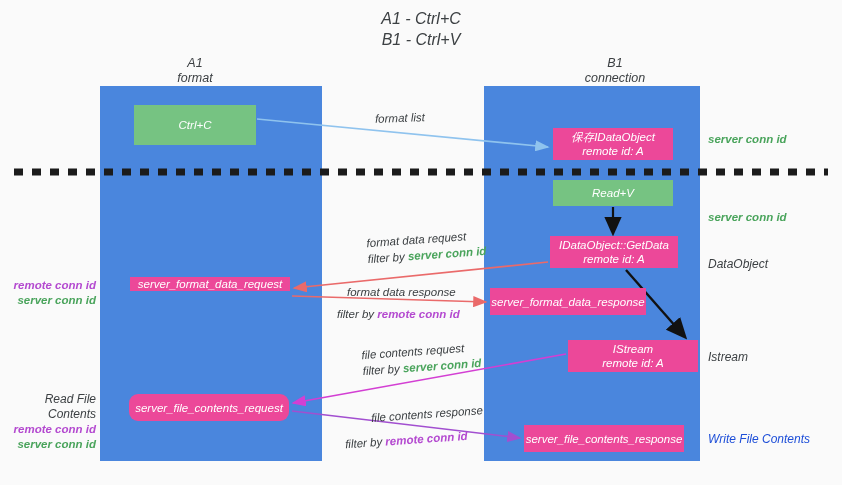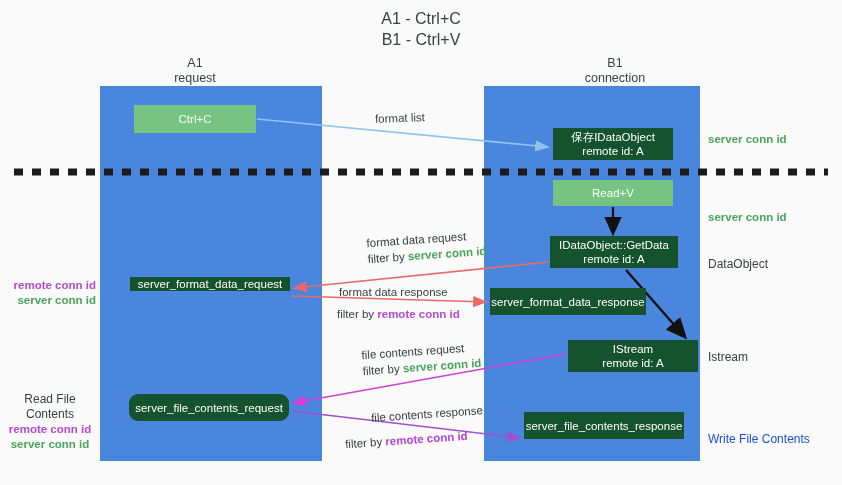--- a/index.html
+++ b/index.html
@@ -3,21 +3,21 @@
 <meta charset="utf-8">
 <style>
   html,body{margin:0;padding:0;}
   body{
     width:842px;height:485px;
     background:#fafafa;
     font-family:"Liberation Sans","DejaVu Sans",sans-serif;
     position:relative;overflow:hidden;
     color:#3c4043;
   }
-  #stage{position:absolute;left:0;top:0;width:842px;height:485px;}
+  #stage{position:absolute;left:0;top:0;width:842px;height:485px;font-style:italic;}
   .abs{position:absolute;}
 
   
   #title{
     left:0;top:8px;width:842px;text-align:center;
     font-size:16px;line-height:21px;color:#3c4043;
   }
 
   
   .lane-head{
@@ -32,71 +32,71 @@
   #lane-b1{left:484px;top:86px;width:216px;height:375px;}
 
   
   .box{
     box-sizing:border-box;
     display:flex;flex-direction:column;align-items:center;justify-content:center;
     color:#ffffff;font-size:11.5px;line-height:14px;text-align:center;
   }
   .box .l2{font-size:11.5px;}
   .green{background:#76c382;}
-  .orange{background:#14532d;}
-
-  #box-ctrlc{left:134px;top:105px;width:122px;height:28px;}
+  .orange{background:#ec4899;}
+
+  #box-ctrlc{left:134px;top:105px;width:122px;height:40px;}
   #box-save{left:553px;top:128px;width:120px;height:32px;}
   #box-ctrlv{left:553px;top:180px;width:120px;height:26px;}
   #box-getdata{left:550px;top:236px;width:128px;height:32px;}
   #box-fmtreq{left:130px;top:277px;width:160px;height:14px;}
   #box-fmtresp{left:490px;top:288px;width:156px;height:27px;text-align:center;}
   #box-istream{left:568px;top:340px;width:130px;height:32px;}
   #box-filereq{left:129px;top:394px;width:160px;height:27px;border-radius:9px;}
-  #box-fileresp{left:524px;top:412px;width:160px;height:27px;justify-content:center;}
+  #box-fileresp{left:524px;top:425px;width:160px;height:27px;justify-content:center;}
 
   
   .side{font-size:11.5px;line-height:15px;}
   .green-t{color:#4aa45c;font-weight:bold;}
   .purple-t{color:#b44ad0;font-weight:bold;}
   #lbl-server1{left:708px;top:132px;}
   #lbl-server2{left:708px;top:210px;}
   #lbl-dataobject{left:708px;top:245px;font-size:12px;color:#3c4043;margin-top:12px;}
   #lbl-istream{left:708px;top:350px;font-size:12px;color:#3c4043;}
   #lbl-writefile{left:708px;top:432px;font-size:12px;color:#1d4ed8;}
 
   #lbl-left-1{left:8px;top:278px;width:88px;text-align:right;}
-  #lbl-left-2{left:4px;top:392px;width:92px;text-align:center;}
+  #lbl-left-2{left:4px;top:392px;width:92px;text-align:right;}
   #lbl-left-2 .hdr{color:#3c4043;font-weight:normal;font-size:12px;}
 
   
   .flow{font-size:11.5px;line-height:16px;white-space:nowrap;}
   #flow-formatlist{left:375px;top:110px;transform:rotate(-2deg);}
   #flow-fdreq{left:367px;top:231px;transform:rotate(-4deg);}
-  #flow-fdresp{left:339px;top:284px;}
+  #flow-fdresp{left:347px;top:284px;}
   #flow-fcreq{left:362px;top:343px;transform:rotate(-4deg);}
   #flow-fcresp{left:371px;top:406px;transform:rotate(-4deg);}
   #flow-fcresp2{left:345px;top:432px;transform:rotate(-4deg);}
   #flow-fdresp2{left:337px;top:306px;}
 
   svg.overlay{position:absolute;left:0;top:0;width:842px;height:485px;pointer-events:none;}
 </style>
 </head>
 <body>
 
 <div id="stage">
 
   <div class="abs" id="title">
     <div>A1 - Ctrl+C</div>
     <div>B1 - Ctrl+V</div>
   </div>
 
   <div class="abs lane-head" id="head-a1">
     <div>A1</div>
-    <div>request</div>
+    <div>format</div>
   </div>
   <div class="abs lane-head" id="head-b1">
     <div>B1</div>
     <div>connection</div>
   </div>
 
   <div class="abs lane" id="lane-a1"></div>
   <div class="abs lane" id="lane-b1"></div>
 
   <svg class="overlay">

